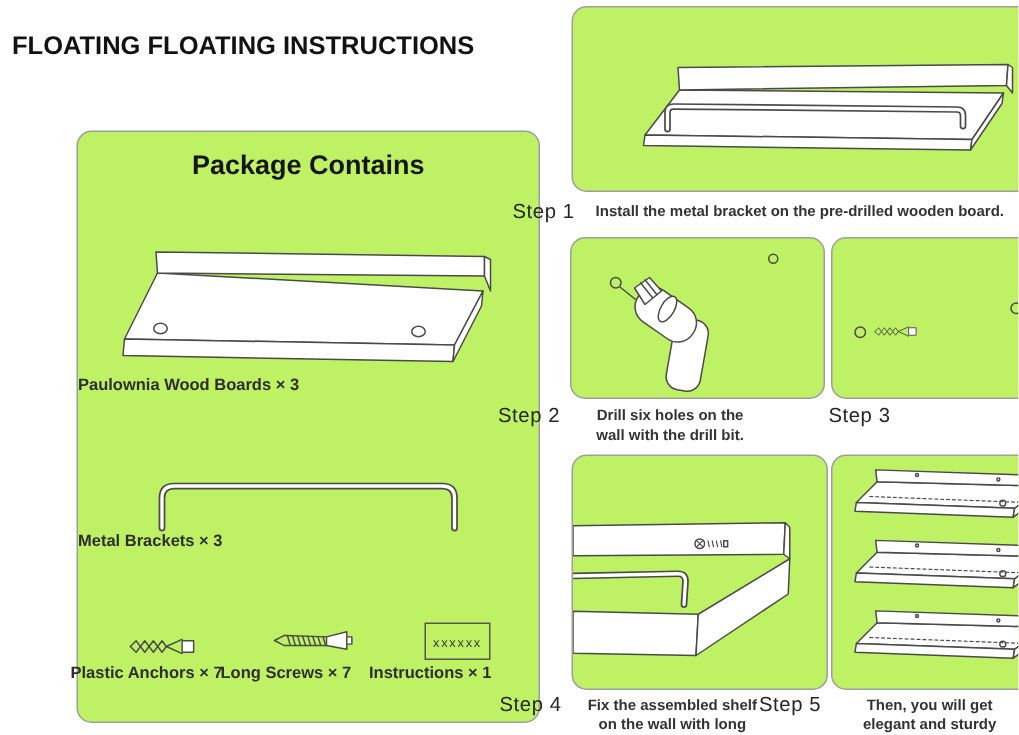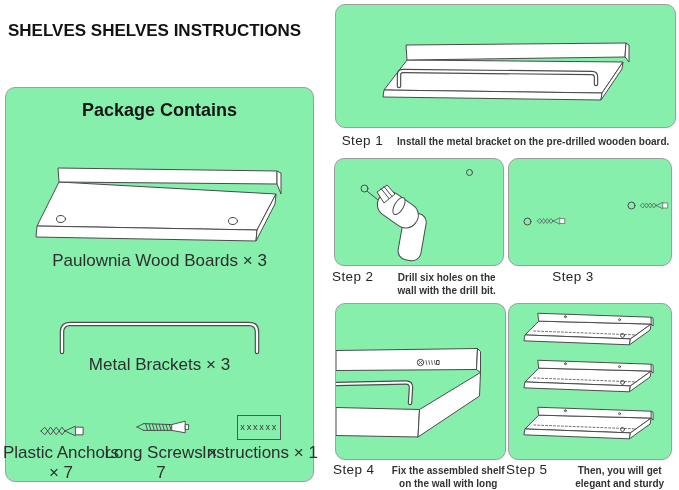--- a/index.html
+++ b/index.html
@@ -1,35 +1,35 @@
 <!DOCTYPE html>
 <html><head>
 <meta charset="utf-8">
 <style>
   html,body{margin:0;padding:0;background:#fff;}
   .page{position:relative;width:679px;height:490px;background:#fff;overflow:hidden;
         font-family:"Liberation Sans","DejaVu Sans",sans-serif;color:#1f1f1f;}
   .abs{position:absolute;}
   .title{left:8px;top:21px;font-size:17px;font-weight:700;letter-spacing:0px;color:#121212;white-space:nowrap;}
-  .panel{position:absolute;border:1.5px solid #9e9e9e;border-radius:10px;background:#86efac;box-sizing:border-box;}
+  .panel{position:absolute;border:1.5px solid #9e9e9e;border-radius:10px;background:#bef264;box-sizing:border-box;margin-left:46px;}
   .pkg-panel{left:5px;top:87px;width:309px;height:395px;}
   .pkg-heading{position:absolute;left:0;top:12px;width:100%;text-align:center;font-size:18px;font-weight:700;color:#151515;}
-  .pkg-label{position:absolute;font-size:17px;color:#2e2e2e;text-align:center;}
+  .pkg-label{position:absolute;font-size:11px;color:#2e2e2e;text-align:left;font-weight:bold;}
   .step1-panel{left:335px;top:4px;width:341px;height:124px;}
   .step2-panel{left:334px;top:158px;width:170px;height:108px;}
   .step3-panel{left:508px;top:158px;width:164px;height:108px;}
   .step4-panel{left:335px;top:303px;width:171px;height:157px;overflow:hidden;}
   .step5-panel{left:508px;top:303px;width:164px;height:157px;}
   .caption{position:absolute;display:flex;justify-content:center;align-items:flex-start;gap:14px;}
   .step-label{font-size:13.5px;color:#262626;white-space:nowrap;letter-spacing:0.4px;}
   .step-desc{font-size:10px;line-height:1.3;color:#333;text-align:center;padding-top:2px;font-weight:bold;}
   .desc-wrap{width:128px;text-align:center;}
   .instr-box{position:absolute;left:231px;top:327px;width:44px;height:25px;border:1px solid #555;
              display:flex;align-items:center;justify-content:center;box-sizing:border-box;}
-  .instr-text{font-size:8.5px;letter-spacing:1.2px;color:#333;font-family:Liberation Mono, monospace;}
+  .instr-text{font-size:8.5px;letter-spacing:1.2px;color:#333;font-family:Liberation Sans, sans-serif;}
   svg{display:block;}
   .ln{stroke:#4a4a4a;stroke-width:1;fill:none;stroke-linejoin:round;stroke-linecap:round;}
   .fw{stroke:#4a4a4a;stroke-width:1;fill:#fff;stroke-linejoin:round;}
   .tube-o{stroke:#4a4a4a;stroke-width:4.5;fill:none;stroke-linecap:round;stroke-linejoin:round;}
   .tube-i{stroke:#fff;stroke-width:2.2;fill:none;stroke-linecap:round;stroke-linejoin:round;}
 </style>
 </head>
 <body>
 
 <div class="page">
@@ -49,21 +49,21 @@
         <polygon class="fw" points="17,2 132,6 133,13 18,10"></polygon>
         <polygon class="fw" points="132,6 134,7 134,15 132,13"></polygon>
         <path class="ln" stroke-dasharray="2,2" style="stroke-width:0.8" d="M13,20 L117,24"></path>
         <circle class="ln" cx="103" cy="24.5" r="2"></circle>
         <circle class="ln" cx="45" cy="5.5" r="1"></circle>
         <circle class="ln" cx="100" cy="8.5" r="1"></circle>
       </symbol>
     </defs>
   </svg>
 
-  <div class="abs title">SHELVES SHELVES INSTRUCTIONS</div>
+  <div class="abs title">FLOATING FLOATING INSTRUCTIONS</div>
 
   <div class="panel pkg-panel">
     <div class="pkg-heading">Package Contains</div>
 
     <svg class="abs" style="left:27px;top:74px" width="250" height="84" viewBox="0 0 250 84">
       <polygon class="fw" points="26,20 4,64 224,68 243,32"></polygon>
       <polygon class="fw" points="4,64 224,68 223,79 3,75"></polygon>
       <polygon class="fw" points="224,68 243,32 242,42 223,79"></polygon>
       <polygon class="fw" points="25,6 244,9 244,22 26,20"></polygon>
       <polygon class="fw" points="244,9 248,11 248,32 244,22"></polygon>

